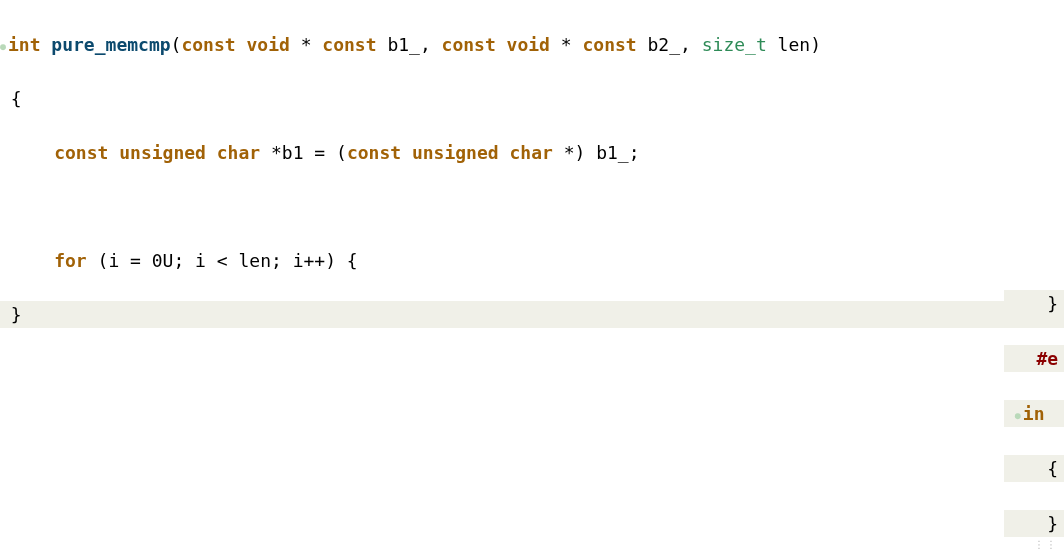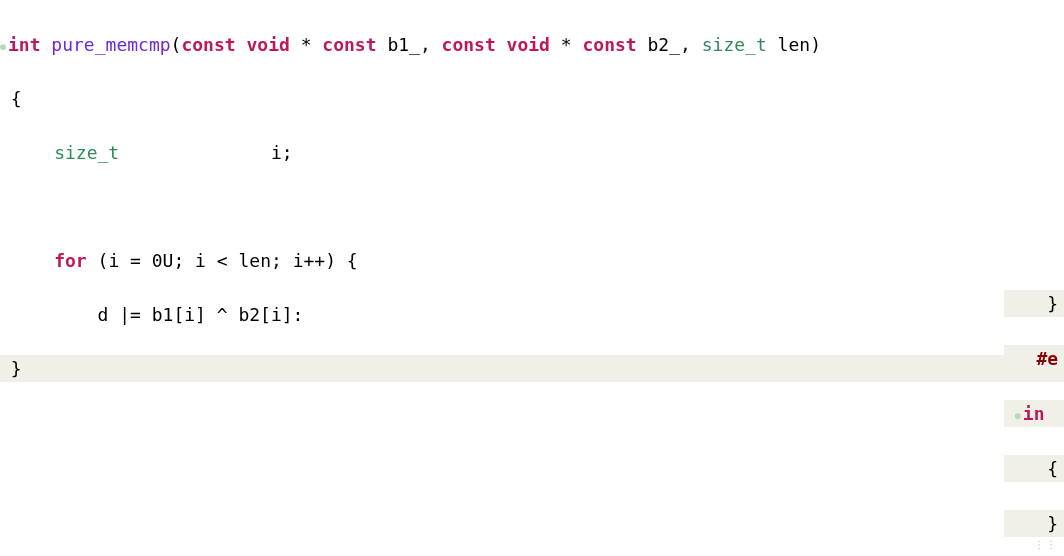--- a/index.html
+++ b/index.html
@@ -12,23 +12,23 @@
     width: 1064px;
     height: 556px;
     overflow: hidden;
     position: relative;
   }
   .code-area {
     padding: 4px 0 0 0;
     white-space: pre;
   }
   .line { display: block; }
-  .kw { color: #be185d; font-weight: bold; }      
+  .kw { color: #a16207; font-weight: bold; }      
   .type { color: #2e8b57; }                        
-  .fn-name { color: #6d28d9; font-weight: normal; }
+  .fn-name { color: #0c4a6e; font-weight: bold; }
   .pp { color: #8b0000; font-weight: bold; }
   .circle-marker {
     color: #b9d9b9;
     font-size: 10px;
     vertical-align: middle;
     display: inline-block;
     width: 8px;
   }
   .right-col {
     position: absolute;
@@ -49,24 +49,23 @@
   .shade {
     background: #f0f0e8;
   }
 </style>
 </head>
 <body>
 
 <div class="code-area">
 <span class="line"><span class="circle-marker">●</span><span class="kw">int</span> <span class="fn-name">pure_memcmp</span><span>(</span><span class="kw">const</span> <span class="kw">void</span> <span>*</span> <span class="kw">const</span> <span>b1_</span><span>,</span> <span class="kw">const</span> <span class="kw">void</span> <span>*</span> <span class="kw">const</span> <span>b2_</span><span>,</span> <span class="type">size_t</span> <span>len</span><span>)</span></span>
 <span class="line"> <span>{</span></span>
-<span class="line">     <span class="type">size_t</span>              <span>i</span><span>;</span></span>
+<span class="line">     <span class="kw">const</span> <span class="kw">unsigned</span> <span class="kw">char</span> <span>*</span><span>b1</span> <span>=</span> <span>(</span><span class="kw">const</span> <span class="kw">unsigned</span> <span class="kw">char</span> <span>*</span><span>)</span> <span>b1_</span><span>;</span></span>
 <span class="line"> </span>
 <span class="line">     <span class="kw">for</span> <span>(</span><span>i = 0U</span><span>;</span> <span>i &lt; len</span><span>;</span> <span>i++</span><span>)</span> <span>{</span></span>
-<span class="line">         <span>d |= b1[i] ^ b2[i]:</span></span>
 <span class="line shade"> <span>}</span></span>
 
 
 
 
 
 
 
 
 </div>

